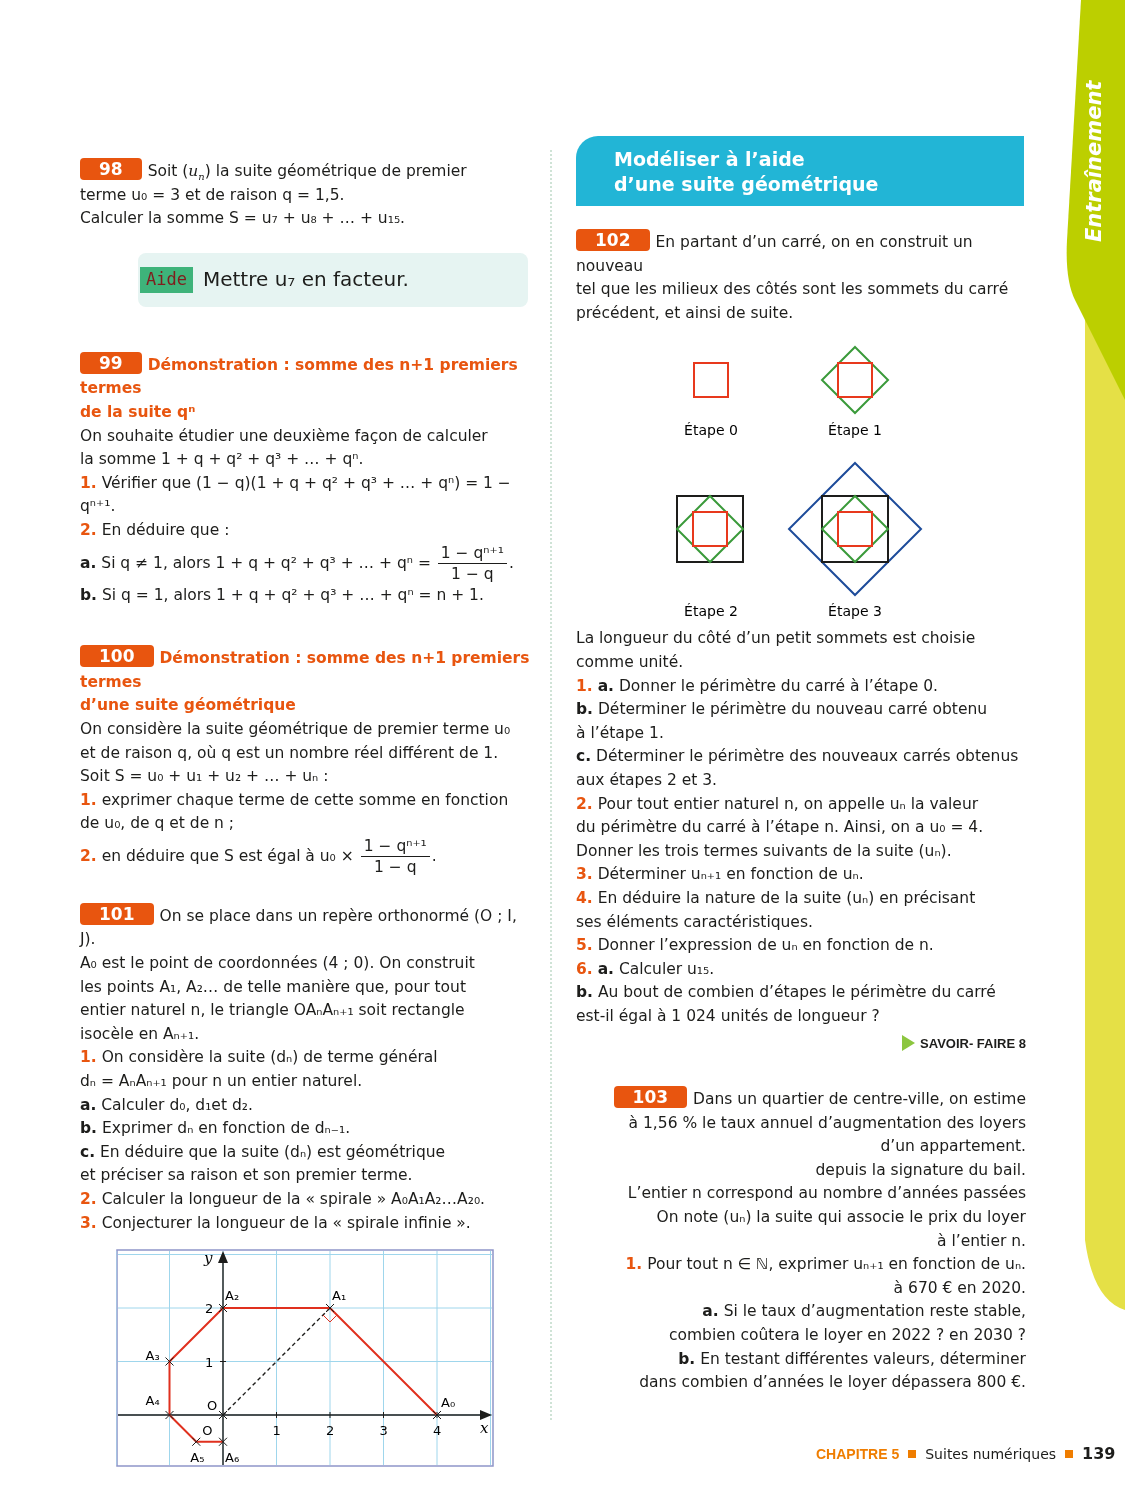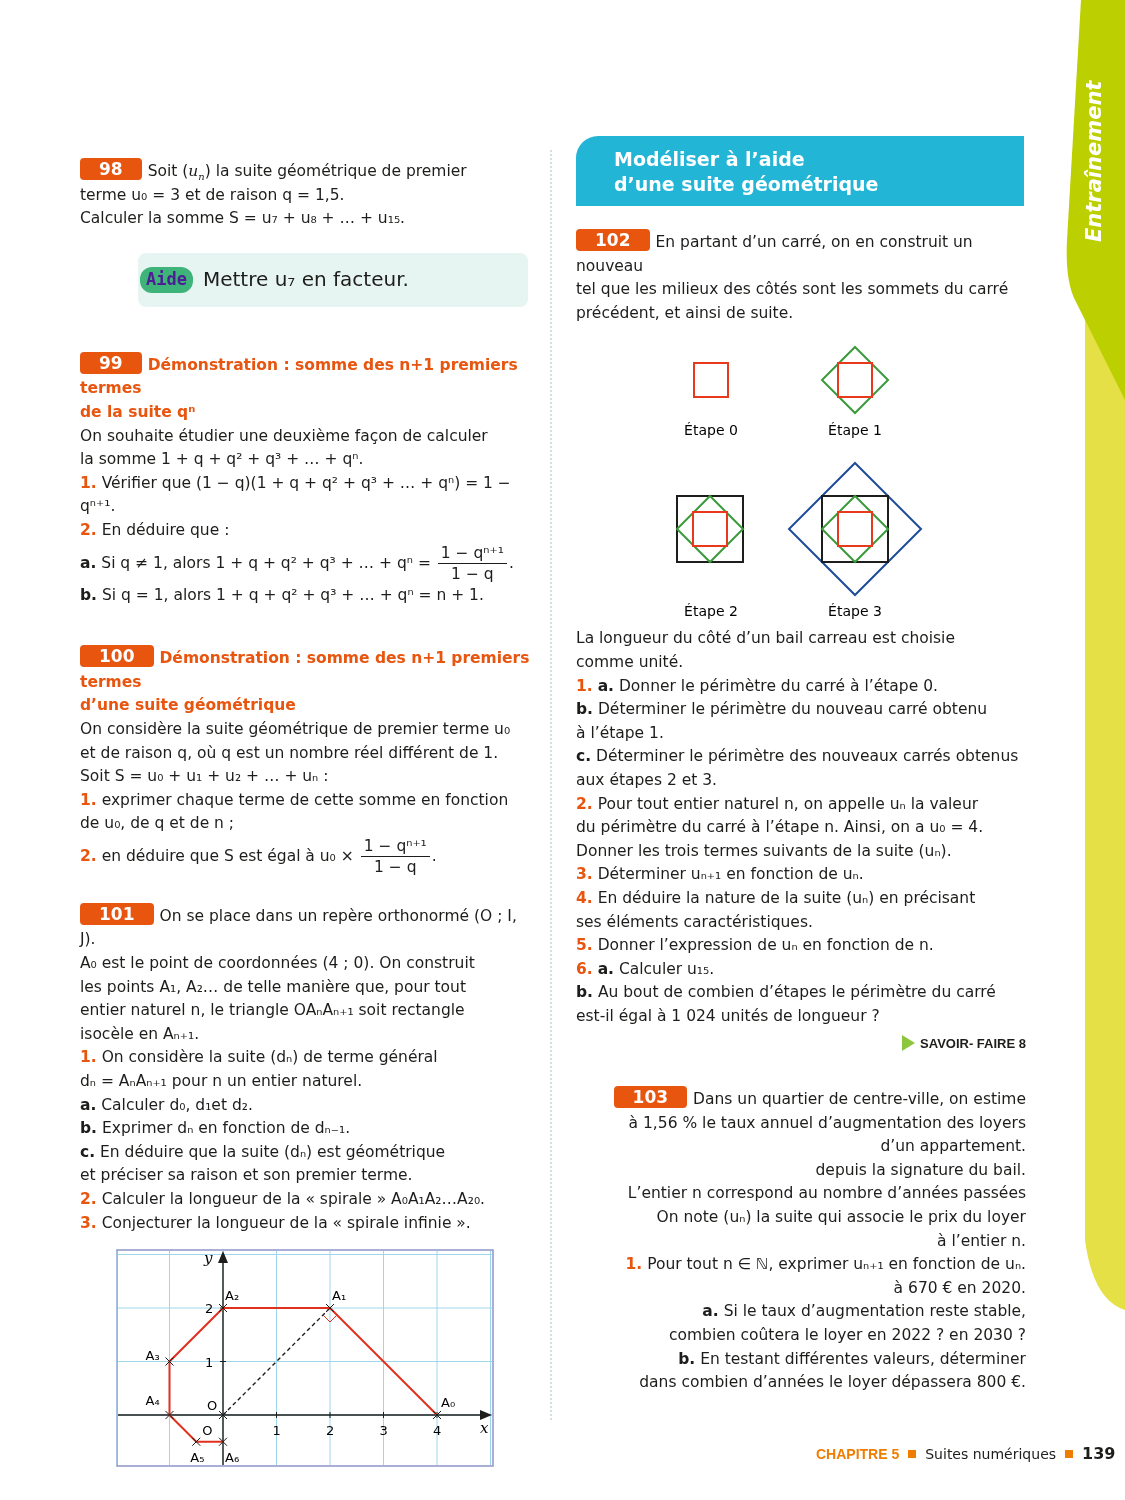--- a/index.html
+++ b/index.html
@@ -15,21 +15,21 @@
   .ex-title { color:#e8550f; font-weight:bold; }
   .or { color:#e8550f; font-weight:bold; }
   .b { font-weight:bold; }
   .p { margin:0; }
   sub { font-size:10px; line-height:0; }
   .frac { display:inline-block; vertical-align:middle; text-align:center; margin:0 2px; }
   .frac .num { display:block; border-bottom:1px solid #1d1d1b; padding:0 3px; line-height:20px; }
   .frac .den { display:block; line-height:20px; }
   .aide-box { margin:22px 0 0 58px; width:390px; height:54px; background:#e6f4f2; border-radius:8px;
               display:flex; align-items:center; }
-  .aide-tag { background:#3eb37a; color:#4c1d95; font-weight:bold; border-radius:12px; padding:1px 6px;
+  .aide-tag { background:#3eb37a; color:#7f1d1d; font-weight:normal; border-radius:0; padding:1px 6px;
               margin-left:2px; margin-right:10px; font-size:17px; font-family:"DejaVu Sans Mono", monospace; }
   .section-header { background:#22b5d6; color:#fff; font-weight:bold; font-size:19px; line-height:25px;
                     padding:11px 12px 9px 38px; border-top-left-radius:22px; width:398px; }
   .figure-squares { position:relative; height:290px; margin-top:12px; }
   .graph-box { margin:14px 0 0 36px; }
   .footer { position:absolute; left:816px; top:1444px; font-size:14px; display:flex; align-items:center; }
   .footer .ch { color:#ef7d00; font-weight:bold; font-family:"Liberation Sans", sans-serif; font-size:14px; }
   .footer .sq { display:inline-block; width:8px; height:8px; background:#ef7d00; margin:0 9px; }
   .footer .pg { font-size:16px; font-weight:bold; }
   .tab-green { position:absolute; right:0; top:0; width:66px; height:390px; }
@@ -203,21 +203,21 @@
           <polygon points="279,159 312,192 279,225 246,192" fill="none" stroke="#3a9a3a" stroke-width="2"></polygon>
           <rect x="262" y="175" width="34" height="34" fill="none" stroke="#e8391d" stroke-width="2"></rect>
         </g>
         <text x="135" y="98" text-anchor="middle" font-size="14">Étape 0</text>
         <text x="279" y="98" text-anchor="middle" font-size="14">Étape 1</text>
         <text x="135" y="279" text-anchor="middle" font-size="14">Étape 2</text>
         <text x="279" y="279" text-anchor="middle" font-size="14">Étape 3</text>
       </svg>
     </div>
 
-    <p class="p">La longueur du côté d’un bail carreau est choisie</p>
+    <p class="p">La longueur du côté d’un petit sommets est choisie</p>
     <p class="p">comme unité.</p>
     <p class="p"><span class="or">1.</span> <span class="b">a.</span> <span>Donner le périmètre du carré à l’étape 0.</span></p>
     <p class="p"><span class="b">b.</span> <span>Déterminer le périmètre du nouveau carré obtenu</span></p>
     <p class="p">à l’étape 1.</p>
     <p class="p"><span class="b">c.</span> <span>Déterminer le périmètre des nouveaux carrés obtenus</span></p>
     <p class="p">aux étapes 2 et 3.</p>
     <p class="p"><span class="or">2.</span> <span>Pour tout entier naturel n, on appelle uₙ la valeur</span></p>
     <p class="p">du périmètre du carré à l’étape n. Ainsi, on a u₀ = 4.</p>
     <p class="p">Donner les trois termes suivants de la suite (uₙ).</p>
     <p class="p"><span class="or">3.</span> <span>Déterminer uₙ₊₁ en fonction de uₙ.</span></p>

